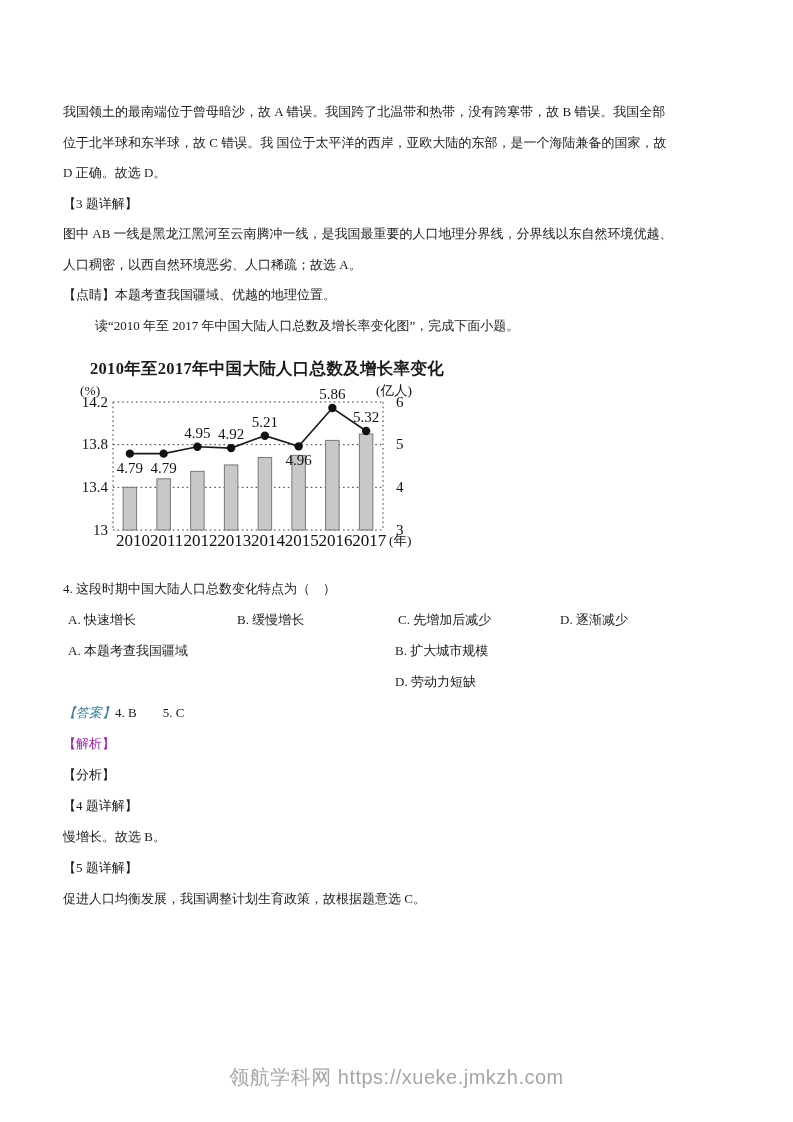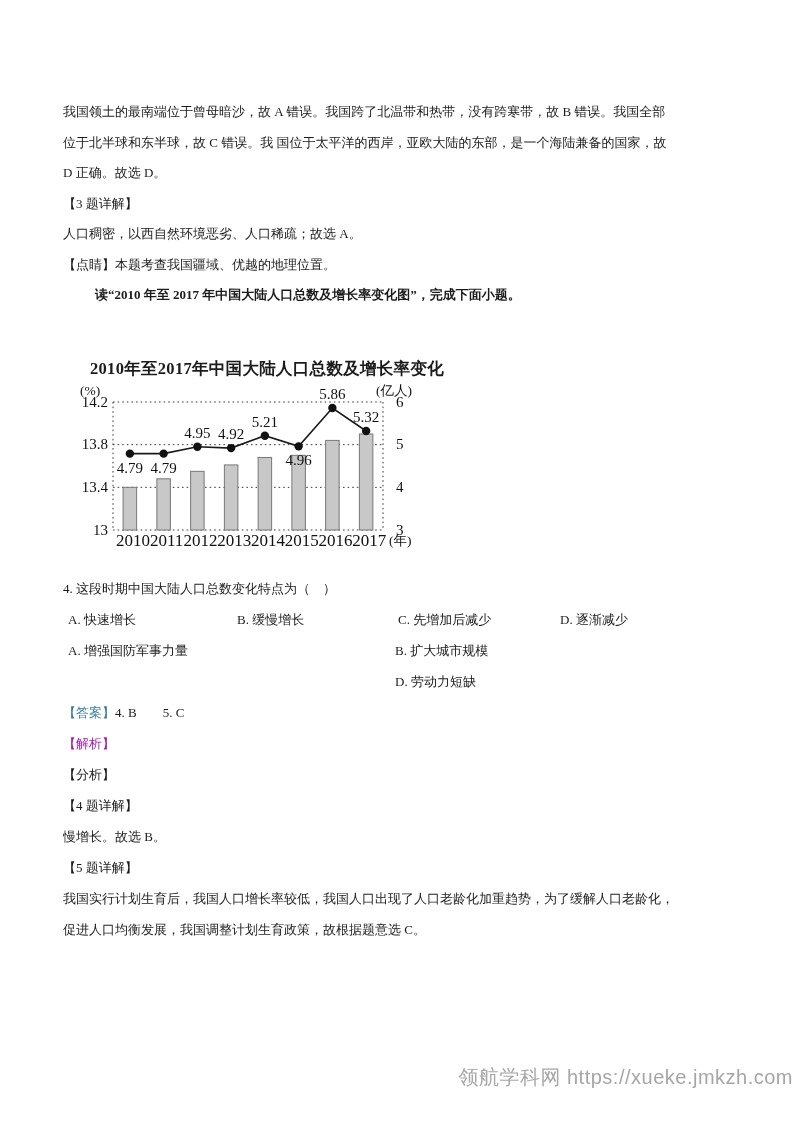--- a/index.html
+++ b/index.html
@@ -18,37 +18,38 @@
   #chart-svg{position:absolute;left:0;top:32px;}
   .grid{stroke:#3a3a3a;stroke-width:1;stroke-dasharray:1.6 3;fill:none;}
   .bar{fill:#c8c8c8;stroke:#777777;stroke-width:1;}
   .trend{fill:none;stroke:#1a1a1a;stroke-width:1.6;}
   .dot{fill:#111111;}
   .tick{font-family:"Liberation Serif",serif;font-size:15px;fill:#111111;}
   .vlabel{font-family:"Liberation Serif",serif;font-size:15px;fill:#111111;}
   .xlab{font-family:"Liberation Serif",serif;font-size:17px;fill:#111111;}
   .unit{font-family:"Liberation Serif",serif;font-size:13.5px;fill:#111111;}
   .footer{
-    position:absolute;left:0;top:1064px;width:100%;text-align:right;
+    position:absolute;left:0;top:1064px;width:100%;text-align:center;
     font-family:"Liberation Sans","DejaVu Sans",sans-serif;font-size:20px;
     color:#a6a6a6;letter-spacing:0.5px;
   }
 </style>
 </head>
 <body>
 
 <div class="page">
   <div id="block1" class="textblock">
       <div class="ln"><span>我国领土的最南端位于曾母暗沙，故 A 错误。我国跨了北温带和热带，没有跨寒带，故 B 错误。我国全部</span></div>
       <div class="ln"><span>位于北半球和东半球，故 C 错误。我 国位于太平洋的西岸，亚欧大陆的东部，是一个海陆兼备的国家，故</span></div>
       <div class="ln"><span>D 正确。故选 D。</span></div>
       <div class="ln"><span>【3 题详解】</span></div>
+      <div class="ln"><span>图中 AB 一线是黑龙江黑河至云南腾冲一线，是我国最重要的人口地理分界线，分界线以东自然环境优越、</span></div>
       <div class="ln"><span>人口稠密，以西自然环境恶劣、人口稀疏；故选 A。</span></div>
       <div class="ln"><span>【点睛】本题考查我国疆域、优越的地理位置。</span></div>
-      <div class="ln" style="padding-left: 32px; font-weight: bold;"><span>读“2010 年至 2017 年中国大陆人口总数及增长率变化图”，完成下面小题。</span></div>
+      <div class="ln" style="padding-left: 32px;"><span>读“2010 年至 2017 年中国大陆人口总数及增长率变化图”，完成下面小题。</span></div>
     </div>
 
   <div class="chart">
     <div class="chart-title">2010年至2017年中国大陆人口总数及增长率变化</div>
     <svg id="chart-svg" width="390" height="180" viewBox="0 0 390 180">
         <line x1="53" y1="20" x2="323" y2="20" class="grid"></line>
         <text x="48" y="24.5" text-anchor="end" class="tick">14.2</text>
         <line x1="53" y1="62.66666666666654" x2="323" y2="62.66666666666654" class="grid"></line>
         <text x="48" y="67.16666666666654" text-anchor="end" class="tick">13.8</text>
         <line x1="53" y1="105.33333333333327" x2="323" y2="105.33333333333327" class="grid"></line>
@@ -96,28 +97,27 @@
         <text x="309.125" y="164" text-anchor="middle" class="xlab">2017</text>
         <text x="329" y="163" class="unit">(年)</text>
         <text x="20" y="13" class="unit">(%)</text>
         <text x="352" y="13" text-anchor="end" class="unit">(亿人)</text>
       </svg>
   </div>
 
   <div id="block2" class="textblock">
       <div class="ln"><span>4. 这段时期中国大陆人口总数变化特点为（　）</span></div>
       <div class="ln"><span style="position: absolute; left: 5px;">A. 快速增长</span><span style="position: absolute; left: 174px;">B. 缓慢增长</span><span style="position: absolute; left: 335px; text-align: right;">C. 先增加后减少</span><span style="position: absolute; left: 497px;">D. 逐渐减少</span></div>
-      <div class="ln"><span style="position: absolute; left: 5px;">A. 增强国防军事力量</span><span style="position: absolute; left: 332px;">B. 扩大城市规模</span></div>
+      <div class="ln"><span style="position: absolute; left: 5px;">A. 本题考查我国疆域</span><span style="position: absolute; left: 332px;">B. 扩大城市规模</span></div>
       <div class="ln"><span style="position: absolute; left: 332px;">D. 劳动力短缺</span></div>
-      <div class="ln"><span style="color: rgb(58, 125, 156);">【答案】</span><span>4. B　　5. C</span></div>
+      <div class="ln"><span style="color: rgb(58, 125, 156); font-style: italic;">【答案】</span><span>4. B　　5. C</span></div>
       <div class="ln"><span style="color: #a21caf;">【解析】</span></div>
       <div class="ln"><span>【分析】</span></div>
       <div class="ln"><span>【4 题详解】</span></div>
       <div class="ln"><span>慢增长。故选 B。</span></div>
       <div class="ln"><span>【5 题详解】</span></div>
-      <div class="ln"><span>我国实行计划生育后，我国人口增长率较低，我国人口出现了人口老龄化加重趋势，为了缓解人口老龄化，</span></div>
       <div class="ln"><span>促进人口均衡发展，我国调整计划生育政策，故根据题意选 C。</span></div>
     </div>
 
   <div class="footer">
     <span>领航学科网 https://xueke.jmkzh.com</span>
   </div>
 </div>
 
 </body></html>

